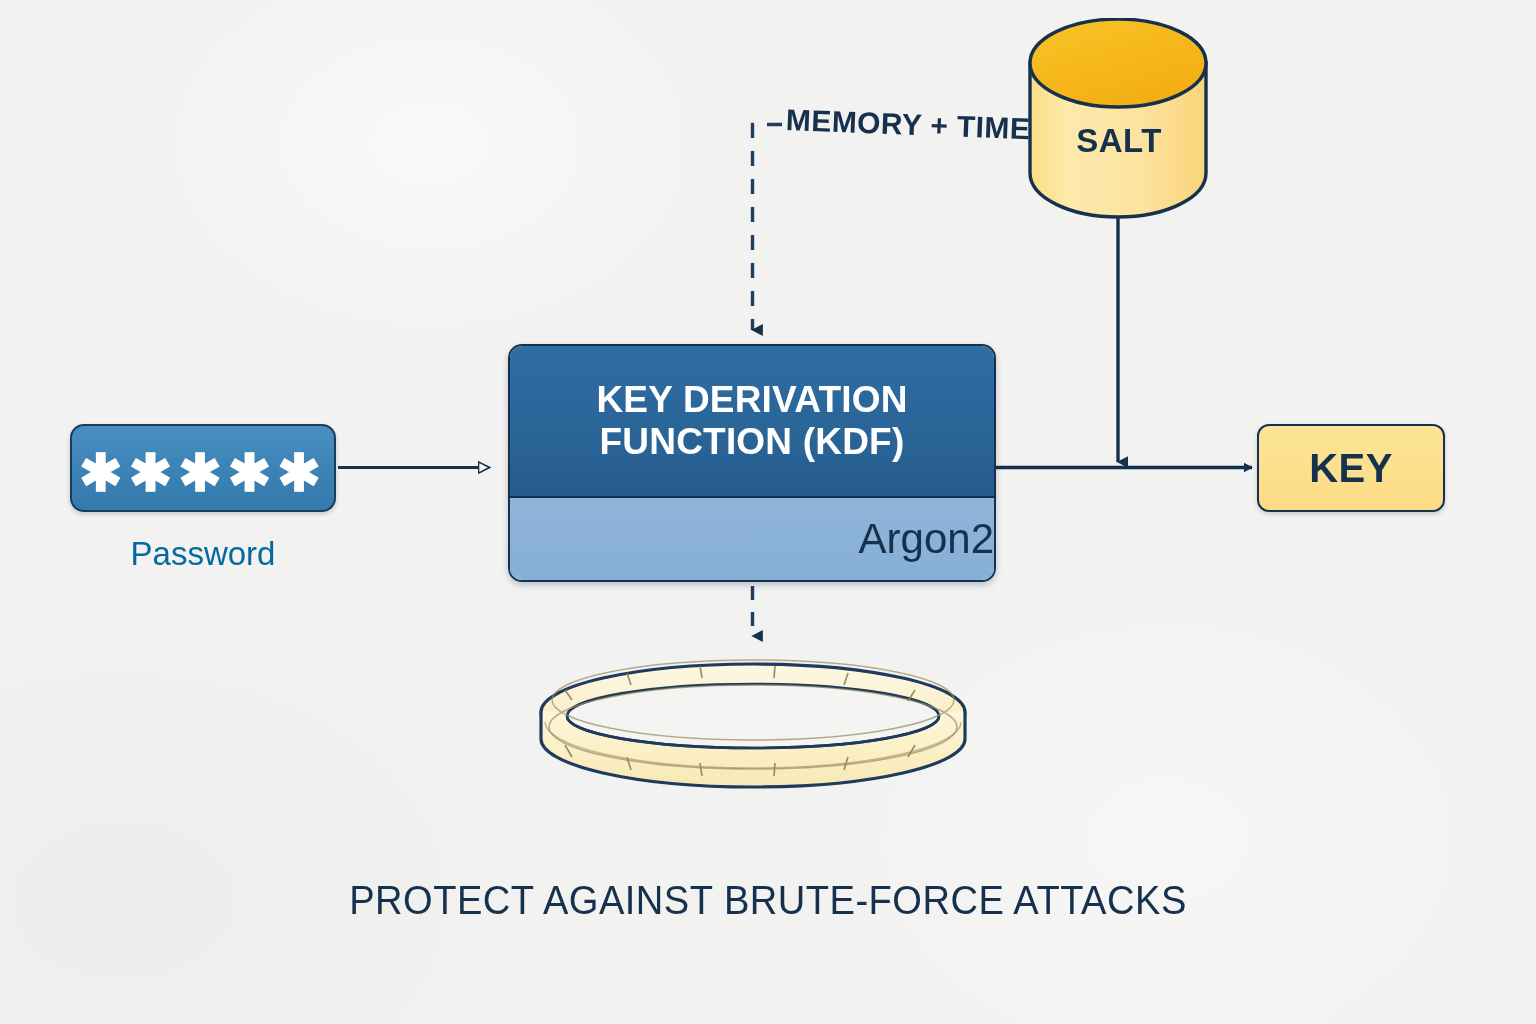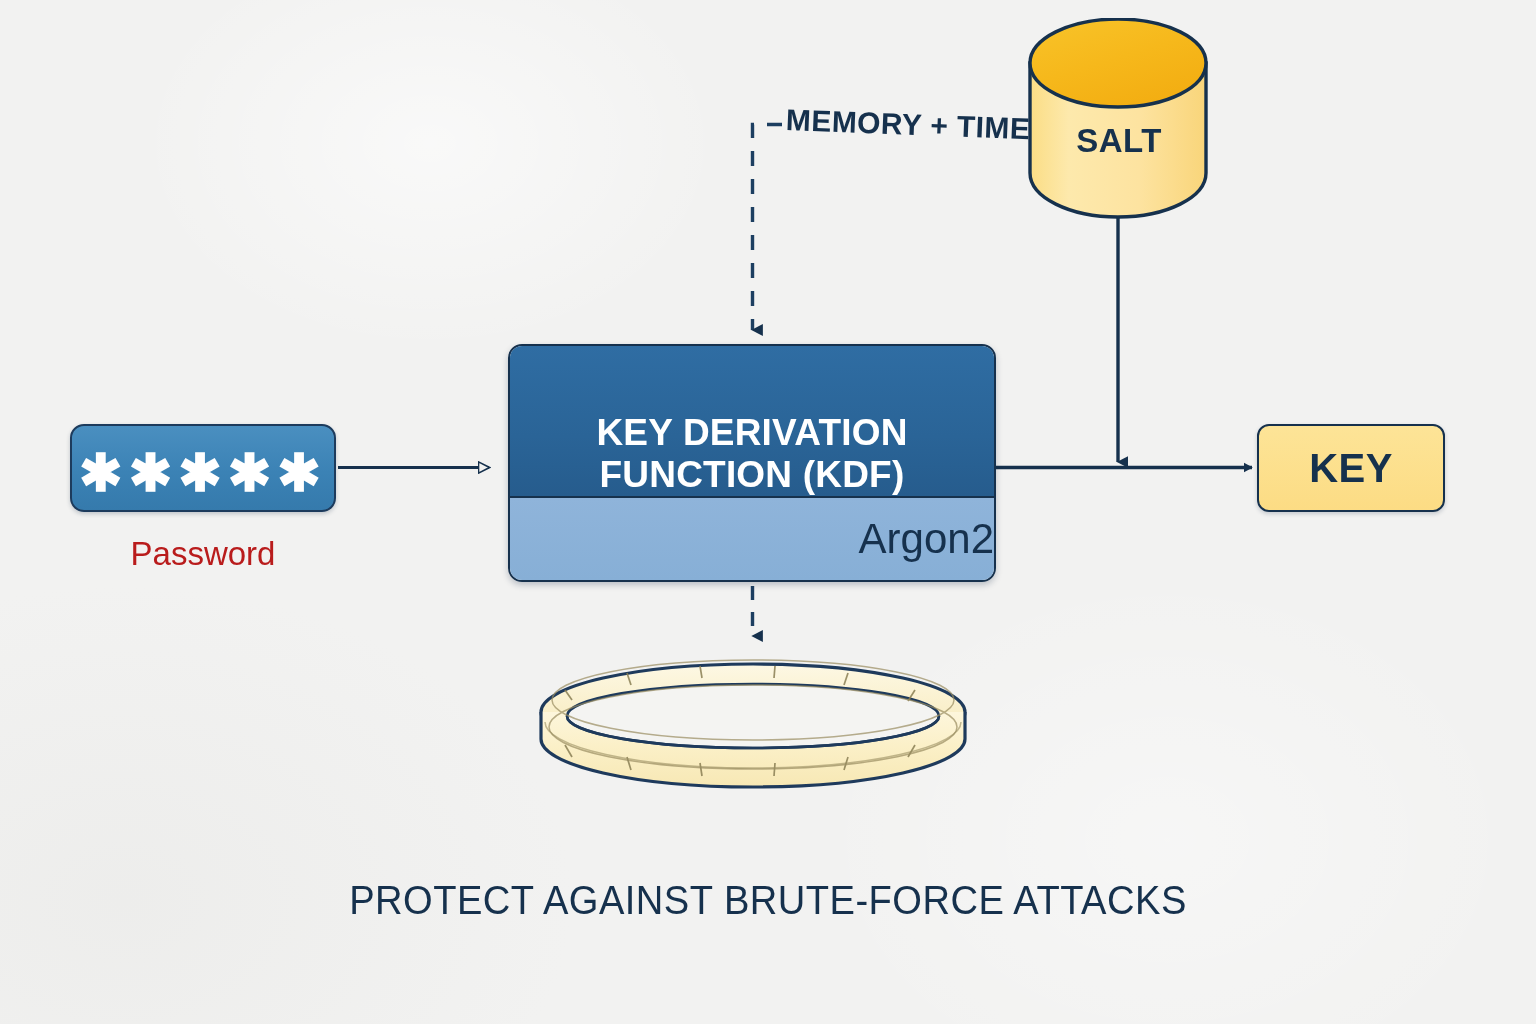--- a/index.html
+++ b/index.html
@@ -58,21 +58,21 @@
     margin-top: 10px;
     white-space: nowrap;
     font-family: "Liberation Sans", sans-serif;
   }
   .password-label {
     position: absolute;
     left: 70px;
     top: 535px;
     width: 266px;
     text-align: center;
-    color: #b91c1c;
+    color: #0369a1;
     font-size: 33px;
     font-weight: 400;
     font-family: "Liberation Sans", sans-serif;
   }
 
   
   .kdf-box {
     position: absolute;
     left: 508px;
     top: 344px;
@@ -83,21 +83,21 @@
     box-sizing: border-box;
     overflow: hidden;
     box-shadow: 0 3px 6px rgba(20,40,70,0.25);
     display: flex;
     flex-direction: column;
   }
   .kdf-top {
     flex: 0 0 150px;
     background: linear-gradient(180deg, #2f6da3 0%, #2a6497 60%, #265c8d 100%);
     display: flex;
-    align-items: flex-end;
+    align-items: center;
     justify-content: center;
     padding: 0 10px;
     box-sizing: border-box;
   }
   .kdf-title {
     color: #ffffff;
     font-size: 37px;
     font-weight: 700;
     line-height: 1.13;
     text-align: center;

